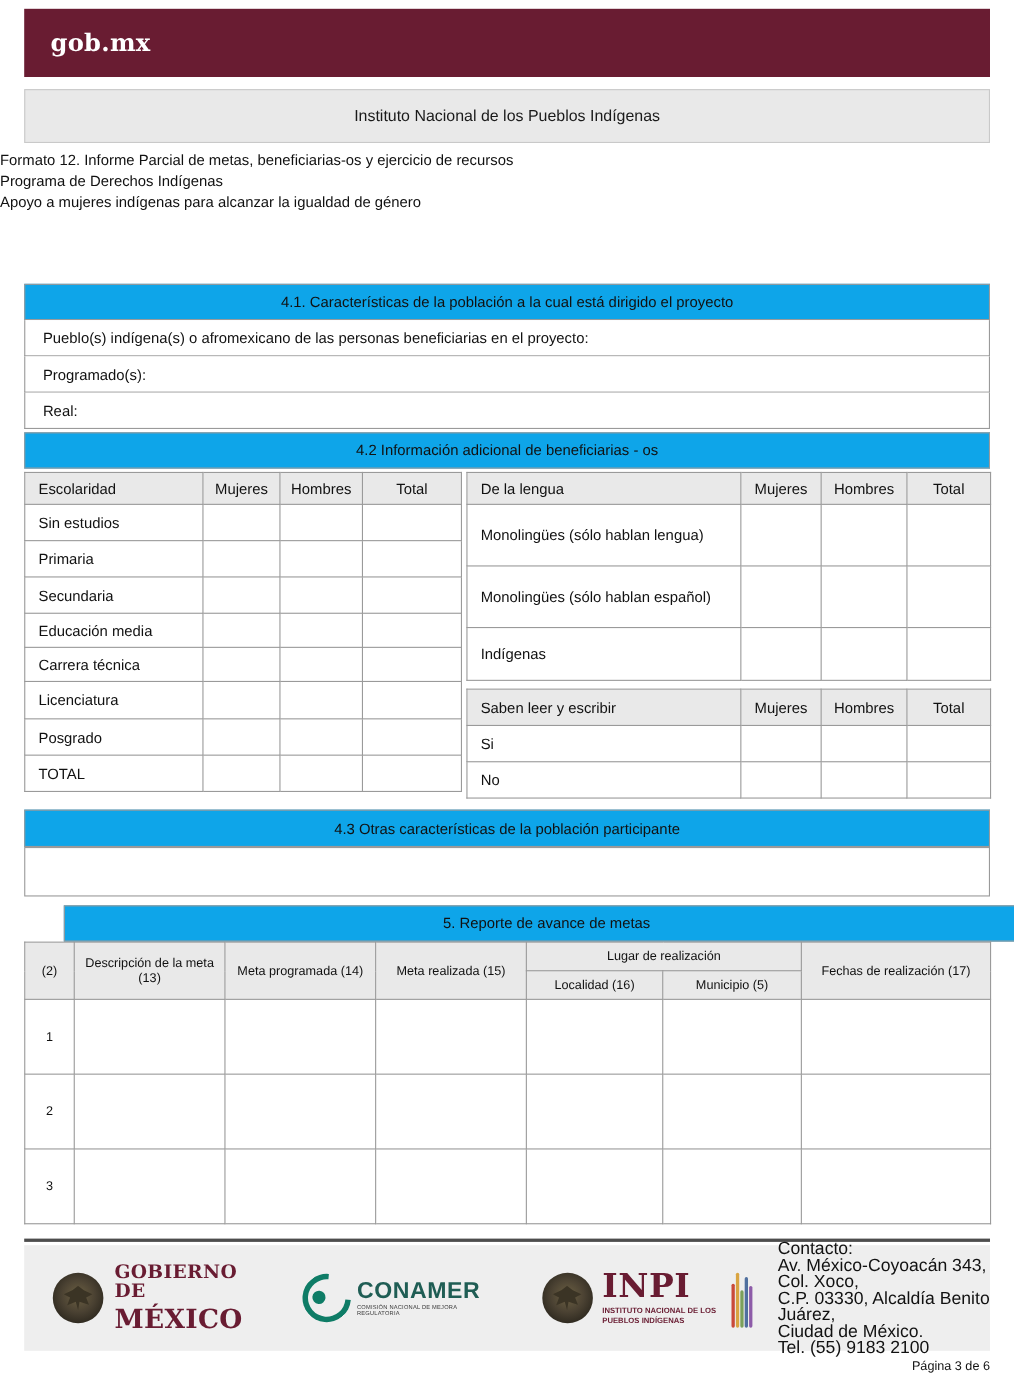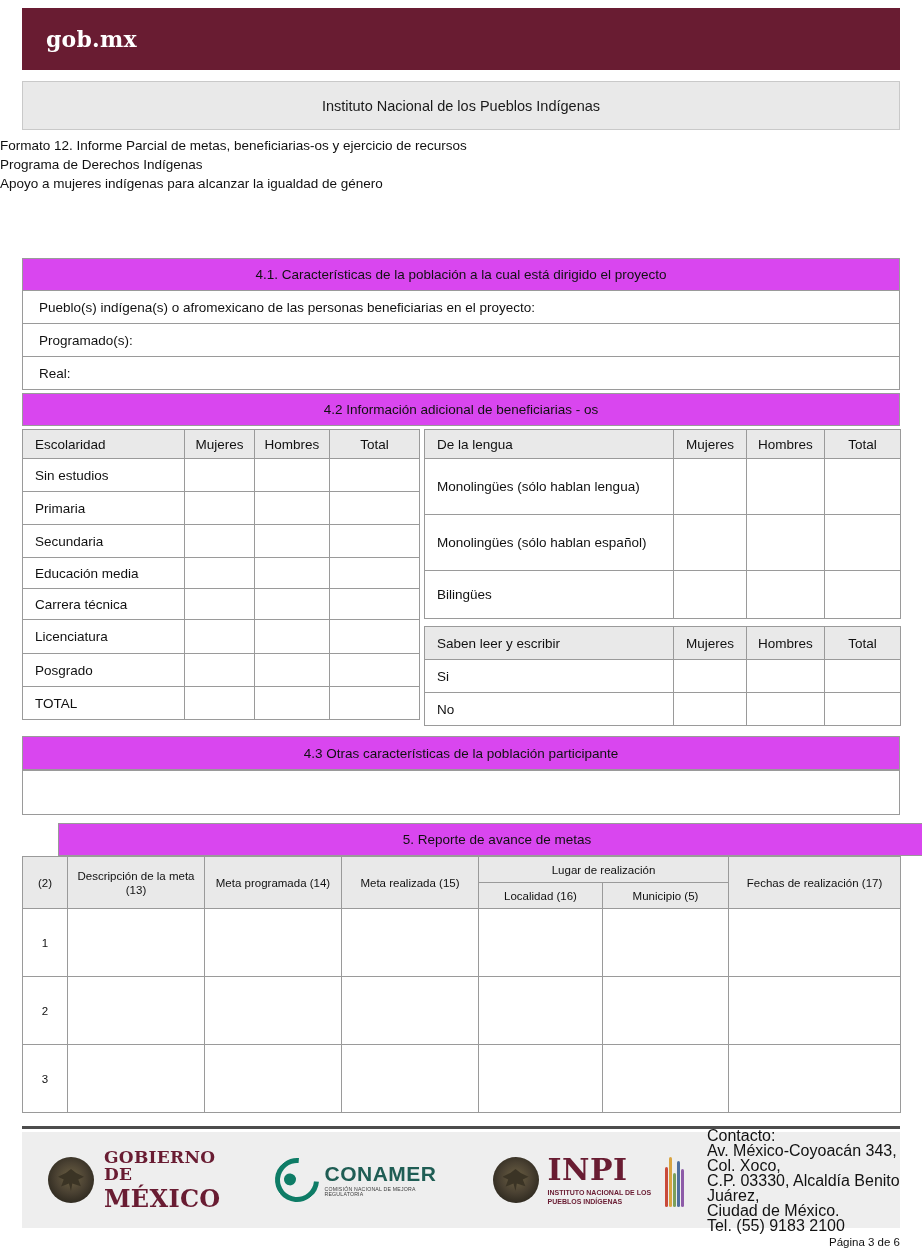--- a/index.html
+++ b/index.html
@@ -68,21 +68,21 @@
     line-height: 19px;
     color: #111;
   }
 
   
   .sec {
     position: absolute;
     box-sizing: border-box;
   }
   .band {
-    background: #d946ef;
+    background: #0ea5e9;
     border: 1px solid #9a9a9a;
     box-sizing: border-box;
     text-align: center;
     font-size: 13.5px;
     color: #111;
     display: flex;
     align-items: center;
     justify-content: center;
   }
   .rowbox {
@@ -380,21 +380,21 @@
         <td class="blank"></td>
         <td class="blank"></td>
       </tr>
       <tr>
         <td class="lab" style="height:56px; line-height:16px">Monolingües (sólo hablan español)</td>
         <td class="blank"></td>
         <td class="blank"></td>
         <td class="blank"></td>
       </tr>
       <tr>
-        <td class="lab" style="height:48px">Bilingües</td>
+        <td class="lab" style="height:48px">Indígenas</td>
         <td class="blank"></td>
         <td class="blank"></td>
         <td class="blank"></td>
       </tr>
     </tbody>
   </table>
 
   <table class="grid" id="tbl-leer">
     <colgroup>
         <col style="width:249px">

